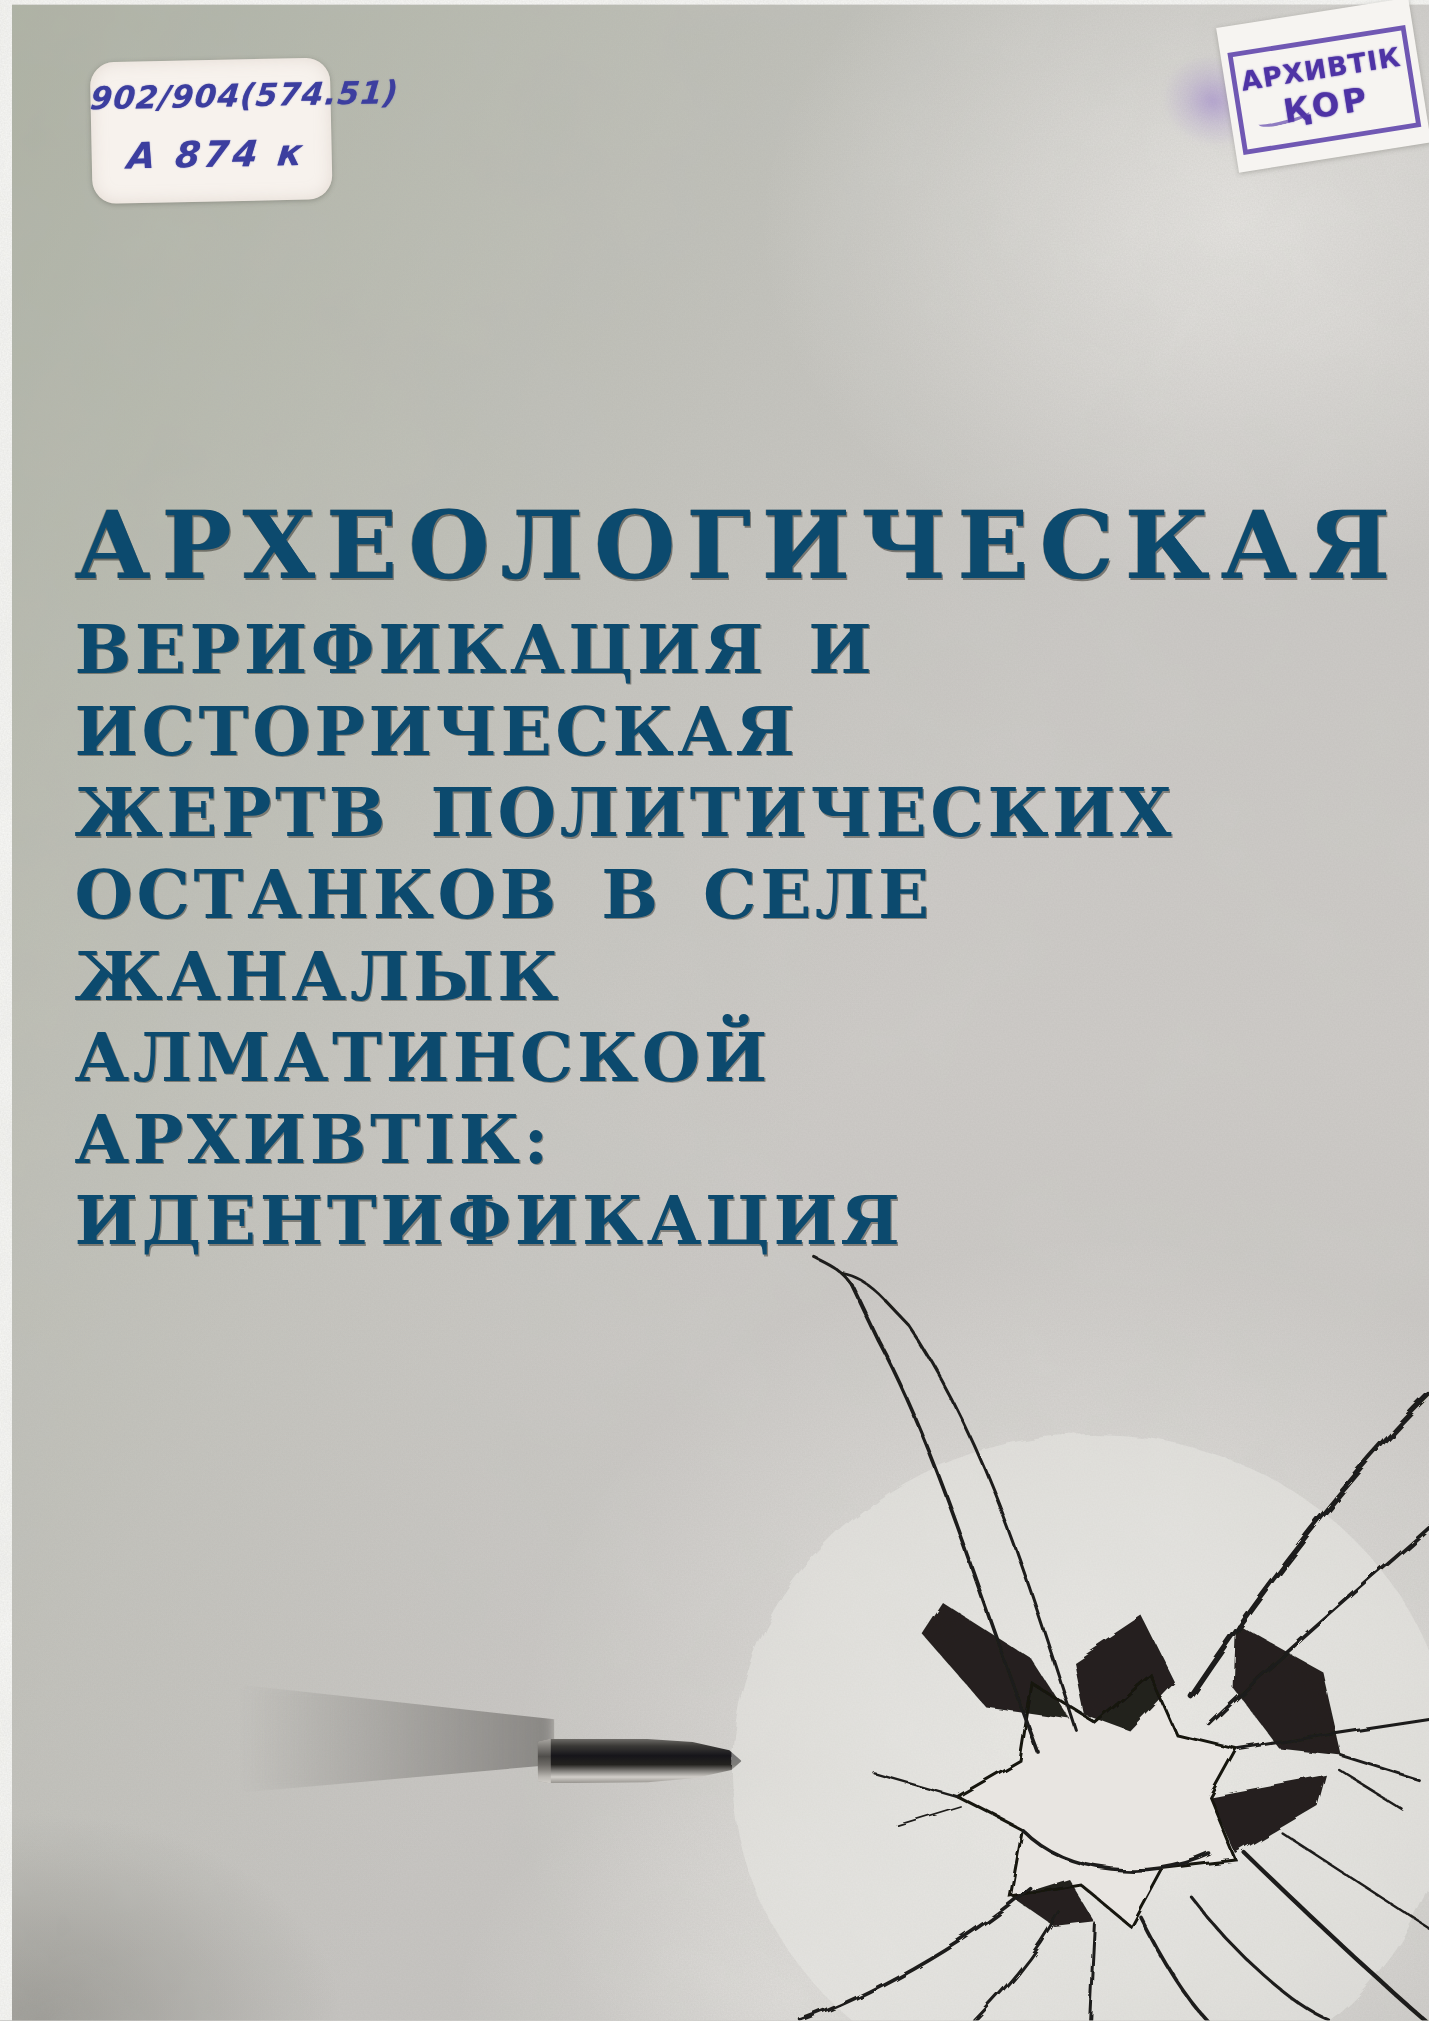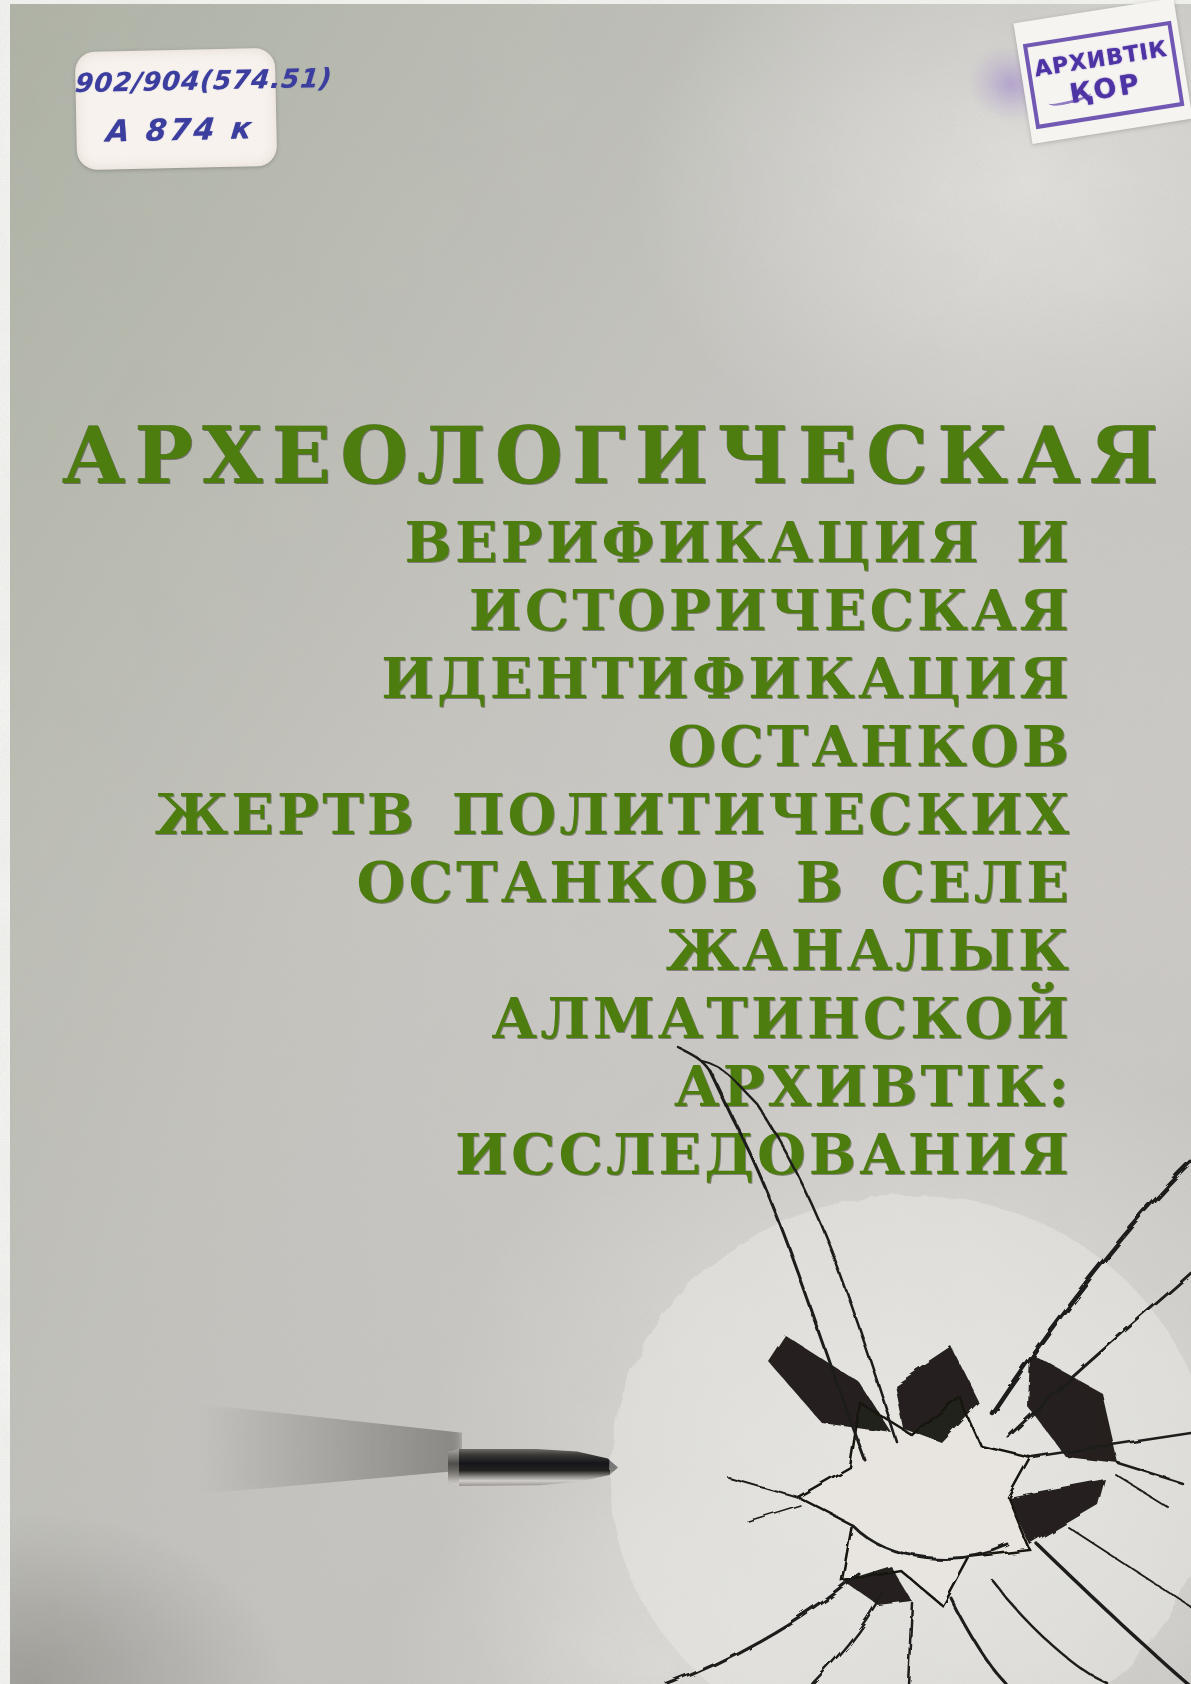--- a/index.html
+++ b/index.html
@@ -57,21 +57,21 @@
   .stamp-line2{font-size:27px; letter-spacing:3px; margin-top:2px;}
   .stamp-scribble{
     position:absolute; left:12px; bottom:16px; width:44px; height:8px;
     border-bottom:3px solid rgba(88,60,168,.65); border-radius:48%;
     transform:rotate(-5deg);
   }
 
   
   .title-block{
     position:absolute; left:62px; top:404px; width:1010px;
-    text-align:right; color:#4d7c0f;
+    text-align:left; color:#0c4a6e;
   }
   .t1{
     font-weight:900; font-size:78px; line-height:104px; letter-spacing:9px;
     text-shadow:1px 1px 0 rgba(25,22,16,.45), -0.5px 0 0 rgba(25,22,16,.35);
   }
   .t{
     font-weight:700; font-size:56px; line-height:68px; letter-spacing:3px; word-spacing:12px;
     text-shadow:1px 1px 0 rgba(25,22,16,.4);
   }
 
@@ -125,25 +125,24 @@
     <div class="stamp-frame">
       <div class="stamp-line1">АРХИВТІК</div>
       <div class="stamp-line2">ҚОР</div>
       <div class="stamp-scribble"></div>
     </div>
   </div>
 
   <div class="title-block">
     <div class="t1">АРХЕОЛОГИЧЕСКАЯ</div>
     <div class="t">ВЕРИФИКАЦИЯ И ИСТОРИЧЕСКАЯ</div>
-    <div class="t">ИДЕНТИФИКАЦИЯ ОСТАНКОВ</div>
     <div class="t">ЖЕРТВ ПОЛИТИЧЕСКИХ</div>
     <div class="t">ОСТАНКОВ В СЕЛЕ ЖАНАЛЫК</div>
     <div class="t">АЛМАТИНСКОЙ АРХИВТІК:</div>
-    <div class="t">ИССЛЕДОВАНИЯ</div>
+    <div class="t">ИДЕНТИФИКАЦИЯ</div>
   </div>
 
   <div class="smoke"></div>
   <div class="bullet">
     <div class="bullet-base"></div>
   </div>
 
   <svg class="glass" viewBox="0 0 631 679" width="631" height="679">
     <filter id="rough" x="-8%" y="-8%" width="116%" height="116%">
       <feTurbulence type="fractalNoise" baseFrequency="0.035" numOctaves="3" seed="7" result="t"></feTurbulence>

